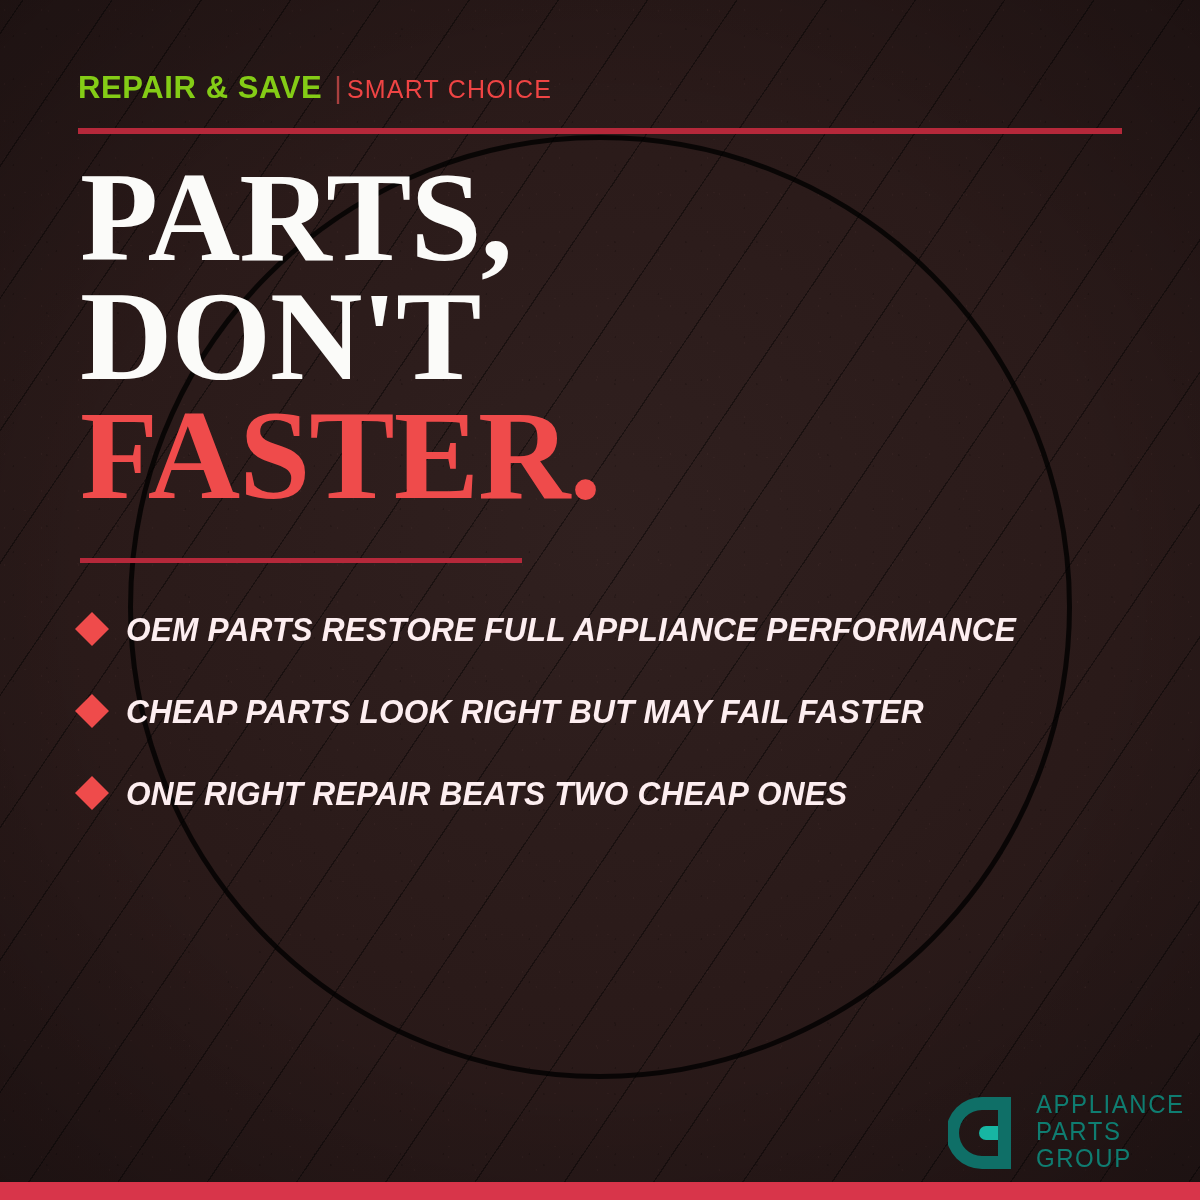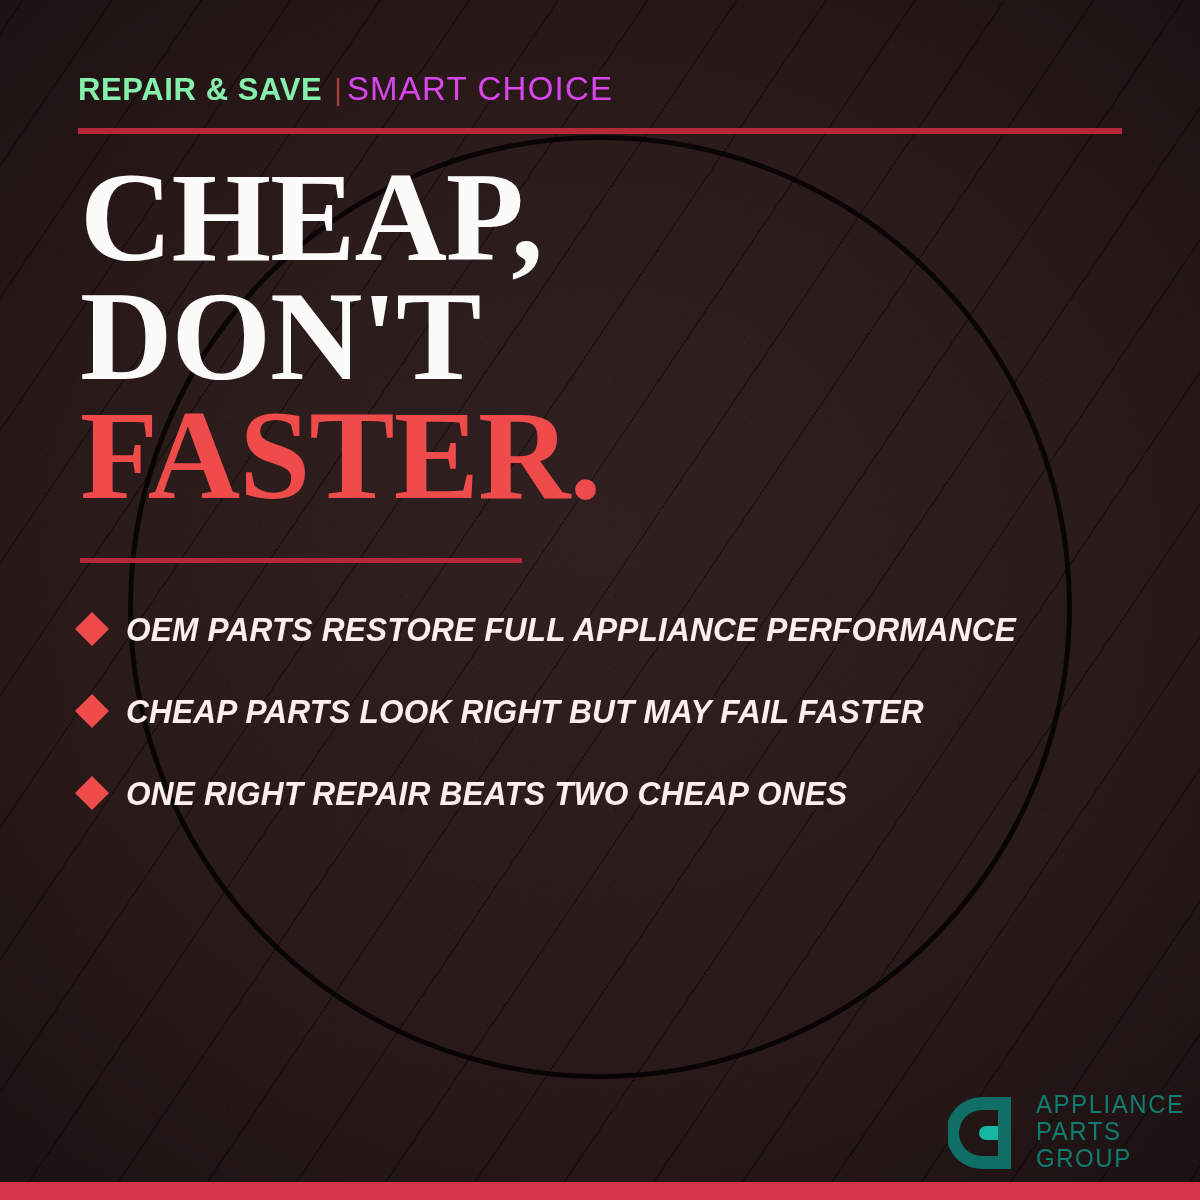--- a/index.html
+++ b/index.html
@@ -75,33 +75,33 @@
     position: absolute;
     left: 78px;
     top: 72px;
     white-space: nowrap;
     line-height: 1;
   }
   .eyebrow-main {
     font-size: 31px;
     font-weight: 700;
     letter-spacing: 0.6px;
-    color: #86efac;
+    color: #84cc16;
   }
   .eyebrow-sep {
     font-size: 29px;
     font-weight: 400;
     color: #a8403f;
     margin: 0 5px 0 12px;
   }
   .eyebrow-sub {
-    font-size: 33px;
+    font-size: 25px;
     font-weight: 400;
     letter-spacing: 1.2px;
-    color: #d946ef;
+    color: #ef4444;
   }
 
   .rule-top {
     position: absolute;
     left: 78px;
     top: 128px;
     width: 1044px;
     height: 6px;
     background: #b5283a;
   }
@@ -212,21 +212,21 @@
 
   <div class="content">
 
     <div class="eyebrow">
       <span class="eyebrow-main">REPAIR &amp; SAVE</span><span class="eyebrow-sep">|</span><span class="eyebrow-sub">SMART CHOICE</span>
     </div>
 
     <div class="rule-top"></div>
 
     <div class="headline">
-      <span class="headline-line hl-white">CHEAP,</span>
+      <span class="headline-line hl-white">PARTS,</span>
       <span class="headline-line hl-white">DON'T</span>
       <span class="headline-line hl-red">FASTER.</span>
     </div>
 
     <div class="rule-mid"></div>
 
     <div class="bullets">
 
       <div class="bullet-row">
         <span class="bullet-marker"></span>

